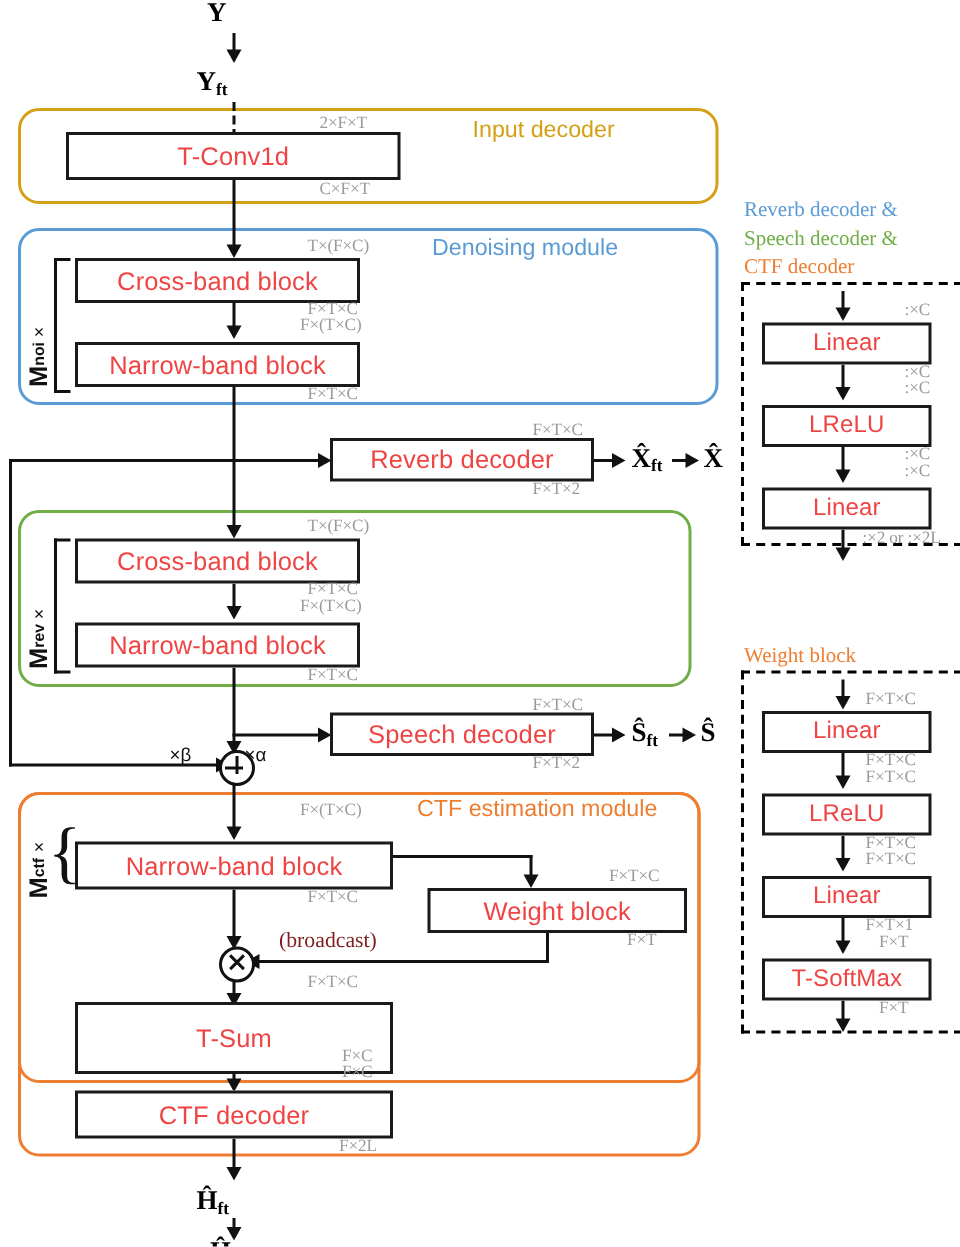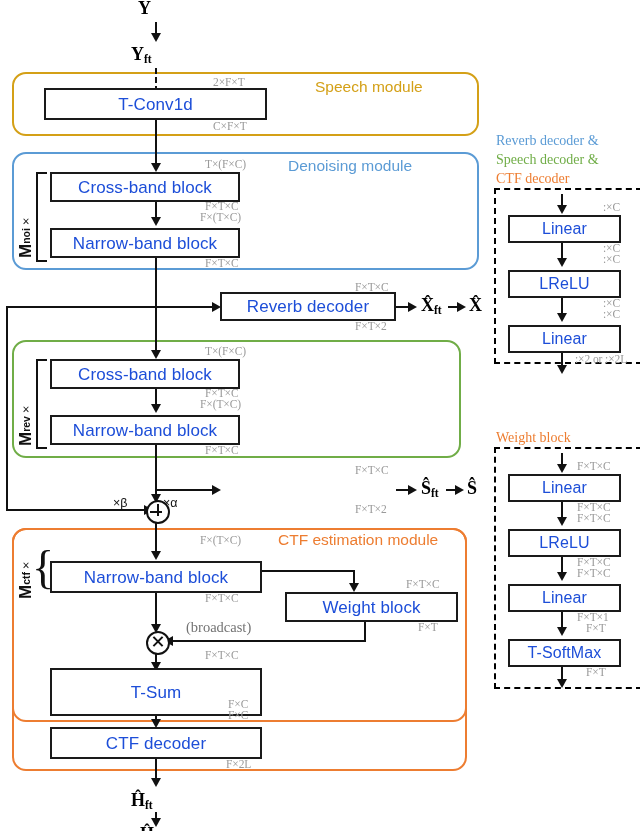--- a/index.html
+++ b/index.html
@@ -4,21 +4,21 @@
 <style>
   html,body{margin:0;padding:0;background:#fff;}
   body{width:640px;height:831px;font-family:"Liberation Sans",sans-serif;color:#000;}
   #stage{position:relative;width:640px;height:831px;overflow:hidden;}
 
   
   .abs{position:absolute;box-sizing:border-box;}
 
   
   .pbox{position:absolute;box-sizing:border-box;border:2.2px solid #1a1a1a;background:#fff;
-        display:flex;align-items:center;justify-content:center;font-size:17px;color:#1d4ed8;
+        display:flex;align-items:center;justify-content:center;font-size:17px;color:#ef4444;
         letter-spacing:.1px;line-height:1;z-index:6;text-align:center;}
   .pbox.sm{font-size:16px;border-width:2px;}
 
   
   .module{position:absolute;box-sizing:border-box;border:2px solid #000;border-radius:14px;background:transparent;z-index:2;}
   .modlabel{position:absolute;font-size:15.5px;z-index:7;white-space:nowrap;}
 
   
   .dashpanel{position:absolute;box-sizing:border-box;border:2.4px dashed #000;background:#fff;z-index:2;}
 
@@ -36,21 +36,21 @@
   .ahd.down{border-left:5.5px solid transparent;border-right:5.5px solid transparent;border-top:9px solid #111;}
   .ahd.right{border-top:5.5px solid transparent;border-bottom:5.5px solid transparent;border-left:9px solid #111;}
   .ahd.left{border-top:5.5px solid transparent;border-bottom:5.5px solid transparent;border-right:9px solid #111;}
 
   
   .sym{position:absolute;font-family:"Liberation Serif",serif;font-weight:bold;font-size:18px;
        white-space:nowrap;z-index:8;color:#000;}
   .sym sub{font-size:11.5px;font-weight:bold;vertical-align:baseline;position:relative;top:3px;}
   .smalllab{position:absolute;font-family:"Liberation Sans",sans-serif;font-size:12.5px;color:#111;
             white-space:nowrap;z-index:8;}
-  .paren{position:absolute;font-family:"Liberation Serif",serif;font-size:14.5px;color:#737373;
+  .paren{position:absolute;font-family:"Liberation Serif",serif;font-size:14.5px;color:#7f1d1d;
          white-space:nowrap;z-index:8;}
 
   
   .opnode{position:absolute;width:20px;height:20px;border:2.2px solid #111;border-radius:50%;
           background:#fff;z-index:9;}
   .opnode .b1,.opnode .b2{position:absolute;background:#111;}
   .opnode.plus .b1{left:50%;top:2px;width:2px;height:12px;transform:translateX(-50%);}
   .opnode.plus .b2{top:50%;left:2px;height:2px;width:12px;transform:translateY(-50%);}
   .opnode.times .b1{left:50%;top:1.5px;width:2px;height:13px;transform:translateX(-50%) rotate(45deg);transform-origin:center;}
   .opnode.times .b2{left:50%;top:1.5px;width:2px;height:13px;transform:translateX(-50%) rotate(-45deg);transform-origin:center;}
@@ -76,21 +76,21 @@
 <div id="stage">
 
   <div class="sym" style="left:138px;top:-2px;"><span>Y</span></div>
   <div class="ln lnv" style="left:155px;top:22px;height:14px;"></div>
   <div class="ahd down" style="left:150.5px;top:33px;"></div>
   <div class="sym" style="left:131px;top:44px;"><span>Y</span><sub>ft</sub></div>
   <div class="abs" style="left:155px;top:68px;height:24px;border-left:2.4px dashed #111;z-index:4;"></div>
   <div class="ahd down" style="left:150.5px;top:88px;"></div>
 
   <div class="module" style="left:12px;top:72px;width:467px;height:64px;border-color:#D4A017;"></div>
-  <div class="modlabel" style="left:315px;top:78px;color:#D4A017;">Speech module</div>
+  <div class="modlabel" style="left:315px;top:78px;color:#D4A017;">Input decoder</div>
   <div class="dim" style="left:213px;top:76px;">2×F×T</div>
   <div class="pbox" style="left:44px;top:88px;width:223px;height:32px;">T-Conv1d</div>
   <div class="dim" style="left:213px;top:120px;">C×F×T</div>
 
   <div class="ln lnv" style="left:155px;top:120px;height:48px;"></div>
   <div class="ahd down" style="left:150.5px;top:163px;"></div>
 
   <div class="module" style="left:12px;top:152px;width:467px;height:118px;border-color:#5B9BD5;"></div>
   <div class="modlabel" style="left:288px;top:157px;color:#5B9BD5;">Denoising module</div>
   <div class="dim" style="left:205px;top:158px;">T×(F×C)</div>
@@ -141,20 +141,21 @@
   <div class="pbox" style="left:50px;top:415px;width:190px;height:30px;">Narrow-band block</div>
   <div class="dim" style="left:205px;top:444px;">F×T×C</div>
 
   <div class="ln lnv" style="left:155px;top:445px;height:58px;"></div>
   <div class="ahd down" style="left:150.5px;top:494px;"></div>
 
   <div class="ln lnh" style="left:155px;top:489px;width:62px;"></div>
   <div class="ahd right" style="left:212px;top:484.5px;"></div>
 
   <div class="dim" style="left:355px;top:464px;">F×T×C</div>
+  <div class="pbox" style="left:220px;top:475px;width:176px;height:29px;">Speech decoder</div>
   <div class="dim" style="left:355px;top:503px;">F×T×2</div>
   <div class="ln lnh" style="left:396px;top:489px;width:15px;"></div>
   <div class="ahd right" style="left:408px;top:484.5px;"></div>
   <div class="sym" style="left:421px;top:478px;">Ŝ<sub>ft</sub></div>
   <div class="ln lnh" style="left:446px;top:489px;width:12px;"></div>
   <div class="ahd right" style="left:455px;top:484.5px;"></div>
   <div class="sym" style="left:467px;top:478px;">Ŝ</div>
 
   <div class="smalllab" style="left:113px;top:496px;">×β</div>
   <div class="smalllab" style="left:163px;top:496px;">×α</div>

